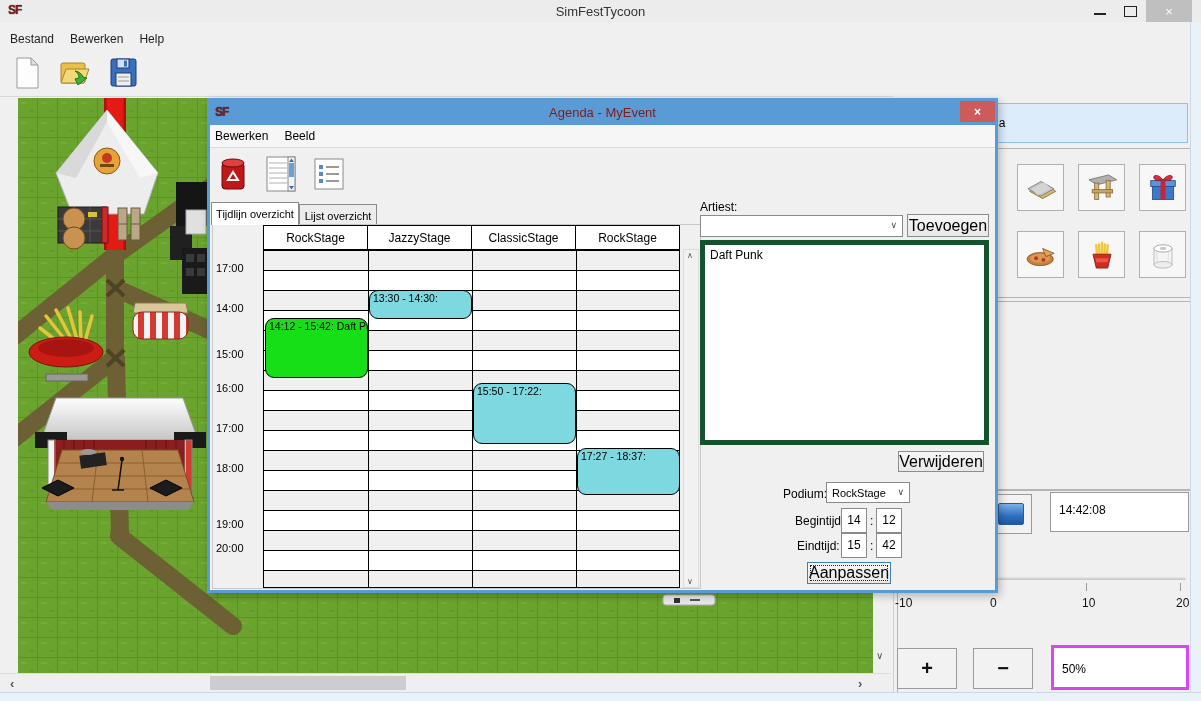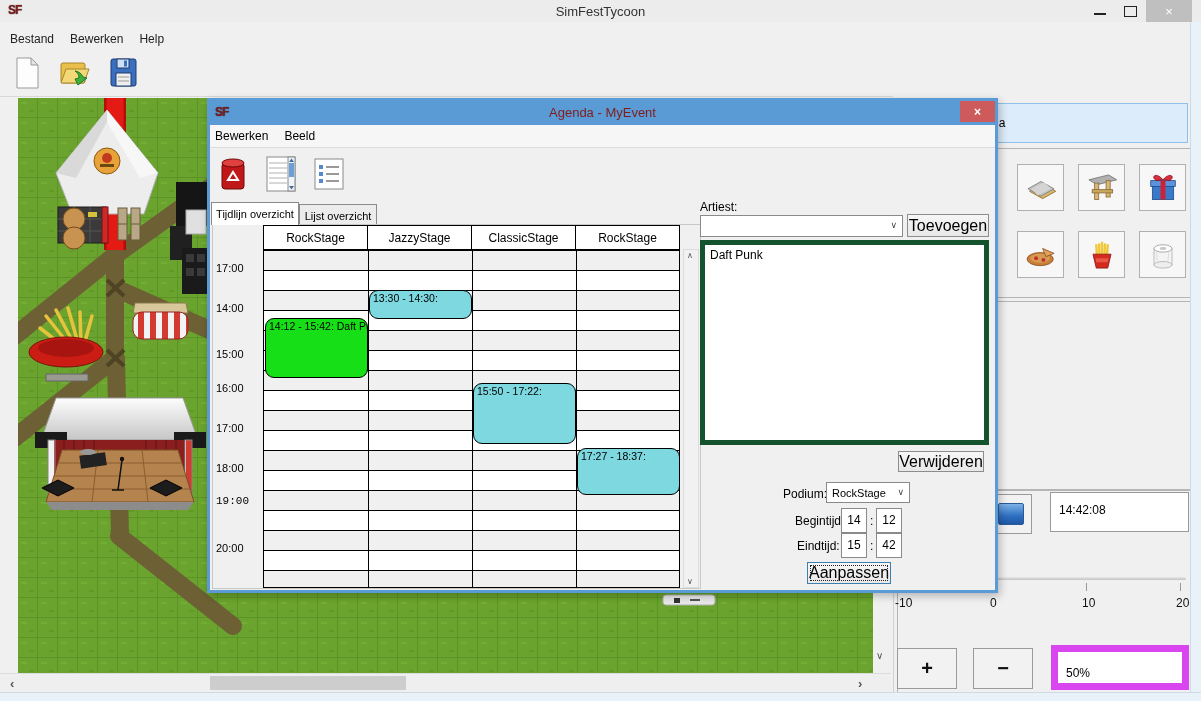--- a/index.html
+++ b/index.html
@@ -49,21 +49,21 @@
     background:linear-gradient(180deg,#7db1e8,#2f6fc0 60%,#1d58a6);}
   .time-box{left:1050px;top:492px;width:139px;height:40px;background:#fff;border:1px solid #9a9a9a;
     font-size:12px;box-sizing:border-box;padding:10px 0 0 8px;}
   .slider-track{left:905px;top:577px;width:281px;height:3px;border-radius:2px;
     background:linear-gradient(180deg,#e9e9e9,#c2c2c2);}
   .tick{top:583px;width:1px;height:8px;background:#9a9a9a;}
   .tick-label{top:596px;font-size:12px;color:#111;}
   .zoom-btn{top:648px;width:58px;height:39px;background:#f2f2f2;border:1px solid #9a9a9a;
     display:flex;align-items:center;justify-content:center;font-size:20px;font-weight:bold;color:#111;}
   .zb-plus{left:897px;} .zb-minus{left:973px;}
-  .zoom-field{left:1051px;top:645px;width:138px;height:45px;background:#fff;border:7px solid #d946ef;
+  .zoom-field{left:1051px;top:645px;width:138px;height:45px;background:#fff;border:3px solid #d946ef;
     box-sizing:border-box;font-size:12px;padding:14px 12px 0 8px;}
   .edge-right{left:1190px;top:22px;width:11px;height:679px;background:#e9f1f9;border-left:1px solid #cdd9e6;}
   .edge-bottom{left:0;top:692px;width:1201px;height:9px;background:#e9f1f9;border-top:1px solid #cdd9e6;}
   
   .peek-combo{left:886px;top:486px;width:26px;height:23px;background:#fff;border:1px solid #9a9a9a;
     box-sizing:border-box;font-size:9px;color:#444;text-align:right;padding:5px 4px 0 0;}
   .peek-field{width:15px;background:#fff;border:1px solid #9a9a9a;box-sizing:border-box;}
   
   .dialog{left:207px;top:98px;width:791px;height:495px;background:#f0f0f0;
     border:3px solid #5b9bd5;box-sizing:border-box;box-shadow:2px 3px 8px rgba(0,0,0,.25);}
@@ -497,21 +497,21 @@
   <div class="abs col-header" style="left: 50px;">RockStage</div>
       <div class="abs col-header" style="left: 154px;">JazzyStage</div>
       <div class="abs col-header" style="left: 258px;">ClassicStage</div>
       <div class="abs col-header" style="left: 362px;">RockStage</div>
       <div class="abs time-label" style="top: 37px;">17:00</div>
       <div class="abs time-label" style="top: 77px;">14:00</div>
       <div class="abs time-label" style="top: 123px;">15:00</div>
       <div class="abs time-label" style="top: 157px;">16:00</div>
       <div class="abs time-label" style="top: 197px;">17:00</div>
       <div class="abs time-label" style="top: 237px;">18:00</div>
-      <div class="abs time-label" style="top: 270px; font-family: Liberation Mono, monospace;">19:00</div>
+      <div class="abs time-label" style="top: 293px;">19:00</div>
       <div class="abs time-label" style="top: 317px;">20:00</div>
     </div>
 
   <div class="abs lbl" style="left:490px;top:99px;">Artiest:</div>
   <div class="abs combo" style="left:490px;top:114px;width:203px;height:22px;">
     <span class="val"></span>
     <span class="varr">∨</span>
   </div>
   <div class="abs btn" style="left:697px;top:113px;width:82px;height:23px;">Toevoegen</div>
   <div class="abs listbox" id="artist-list">

